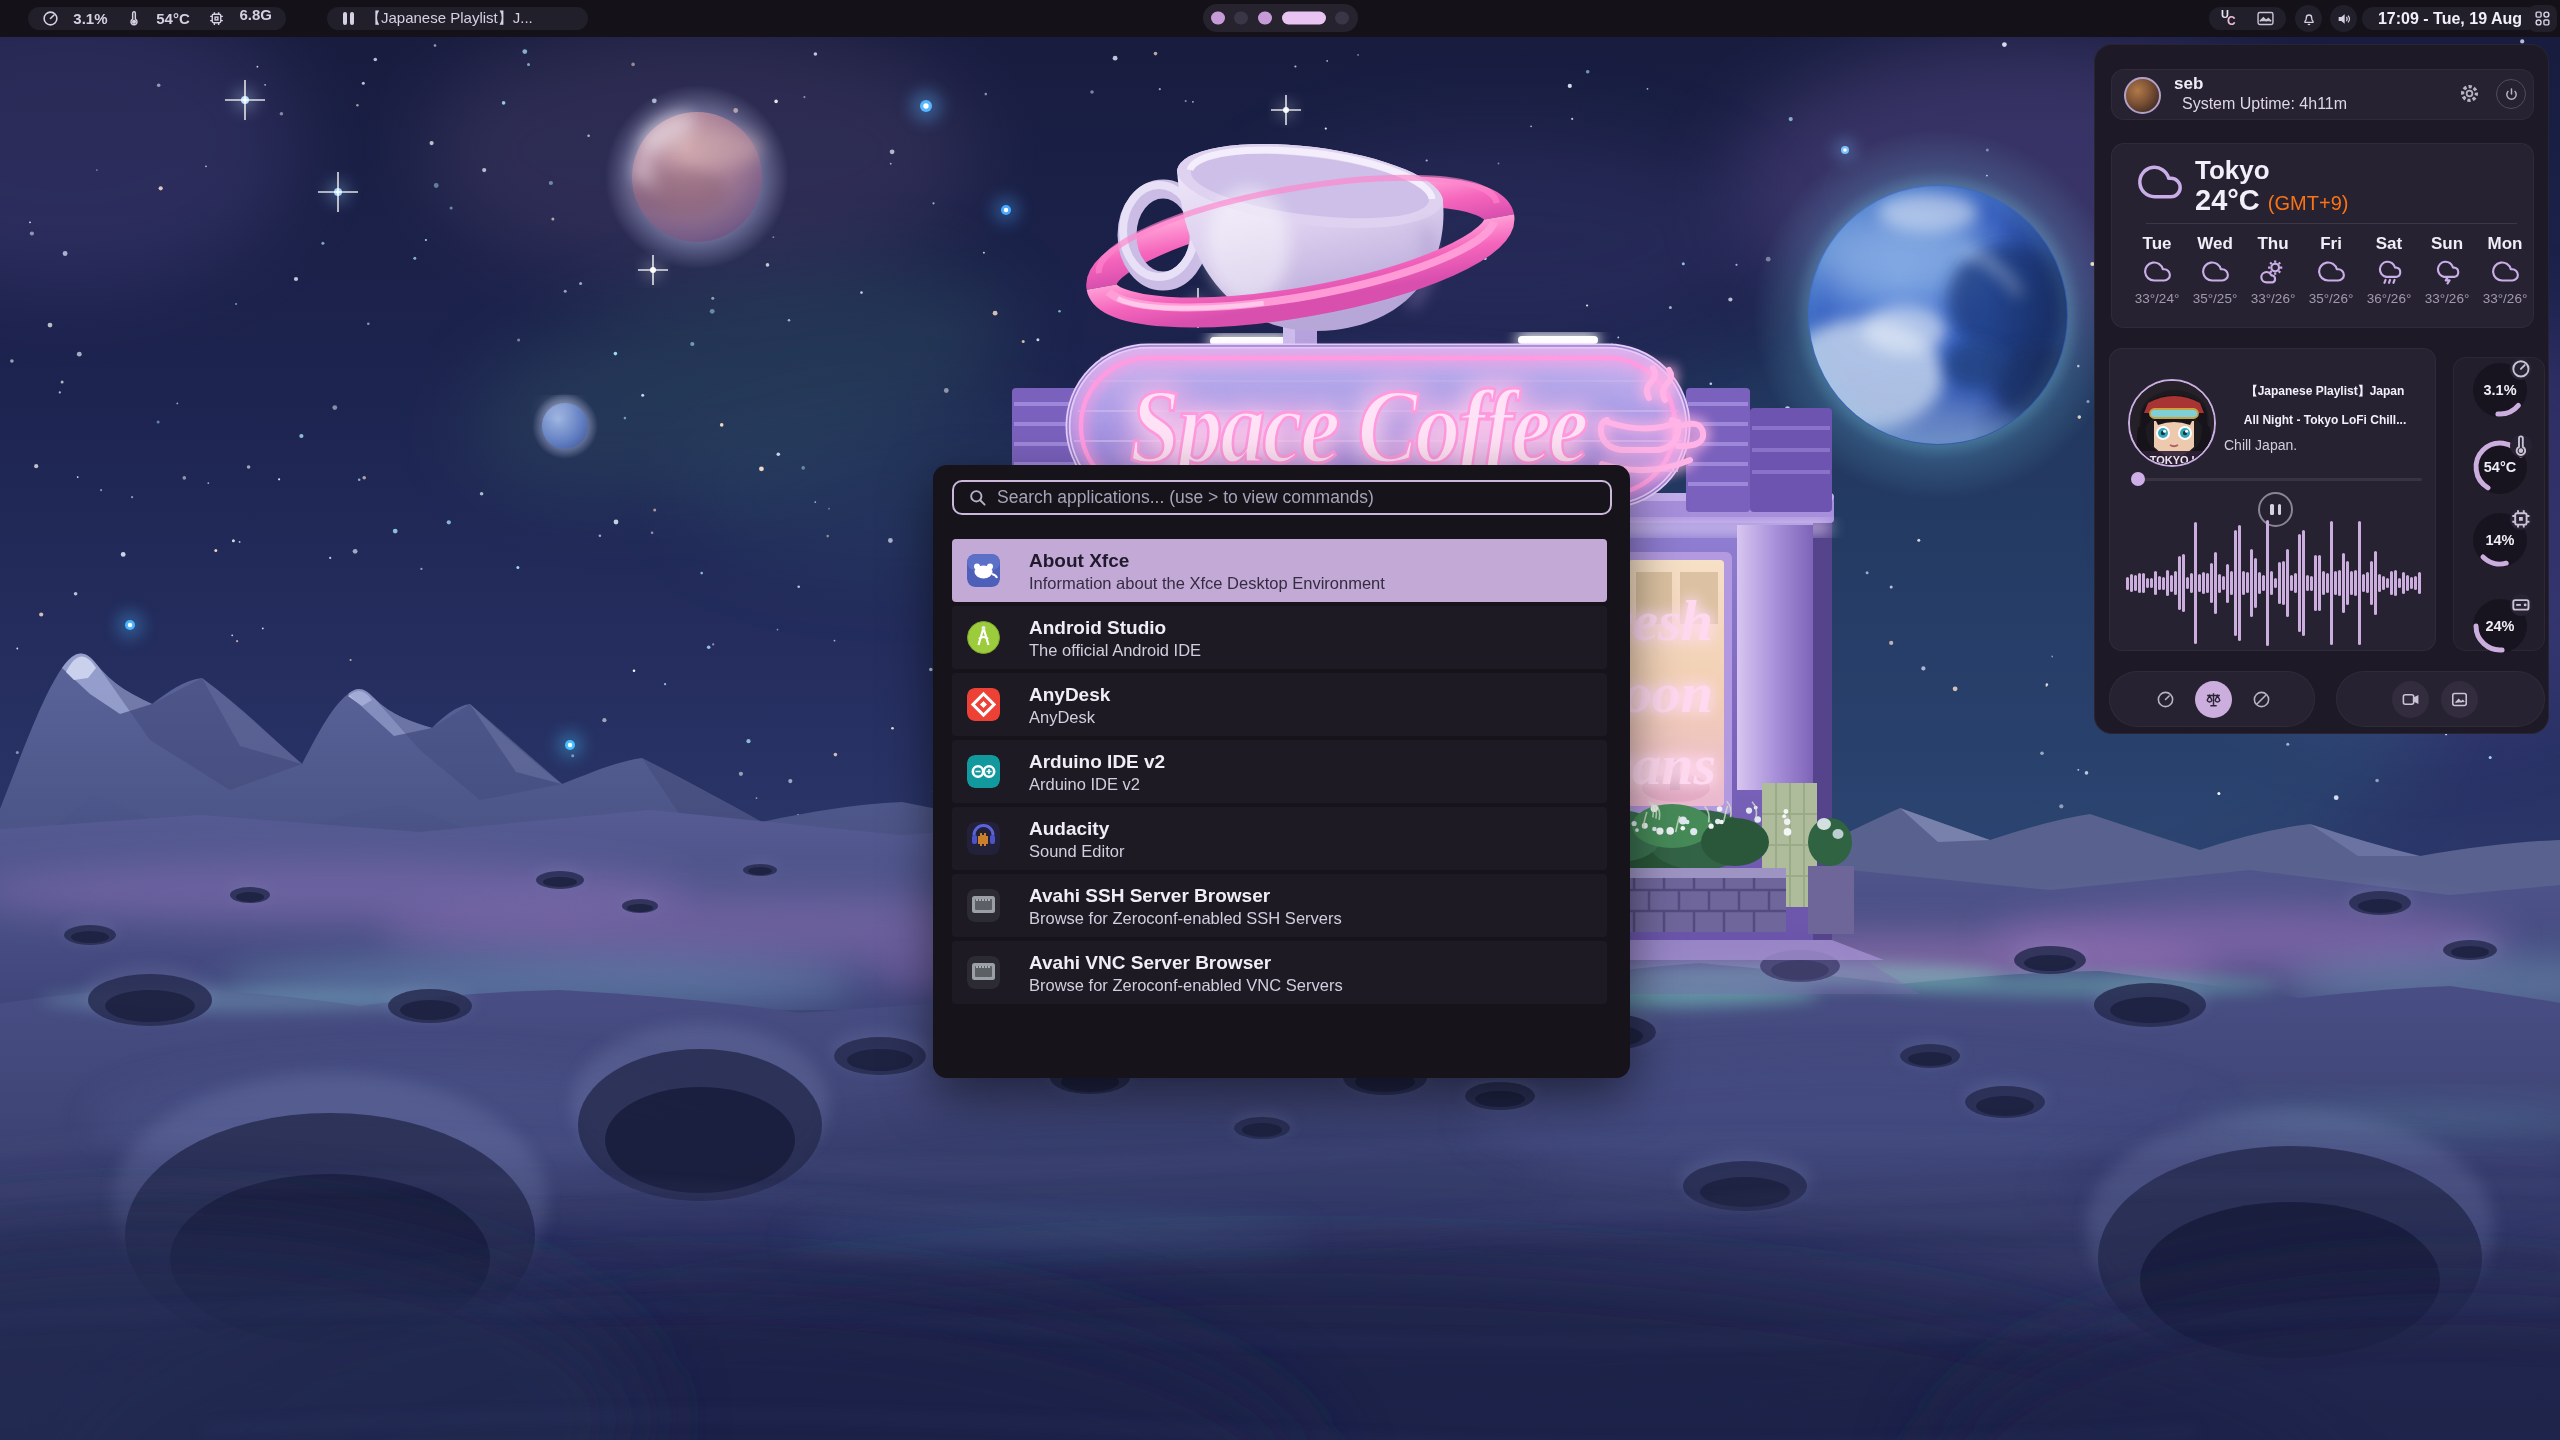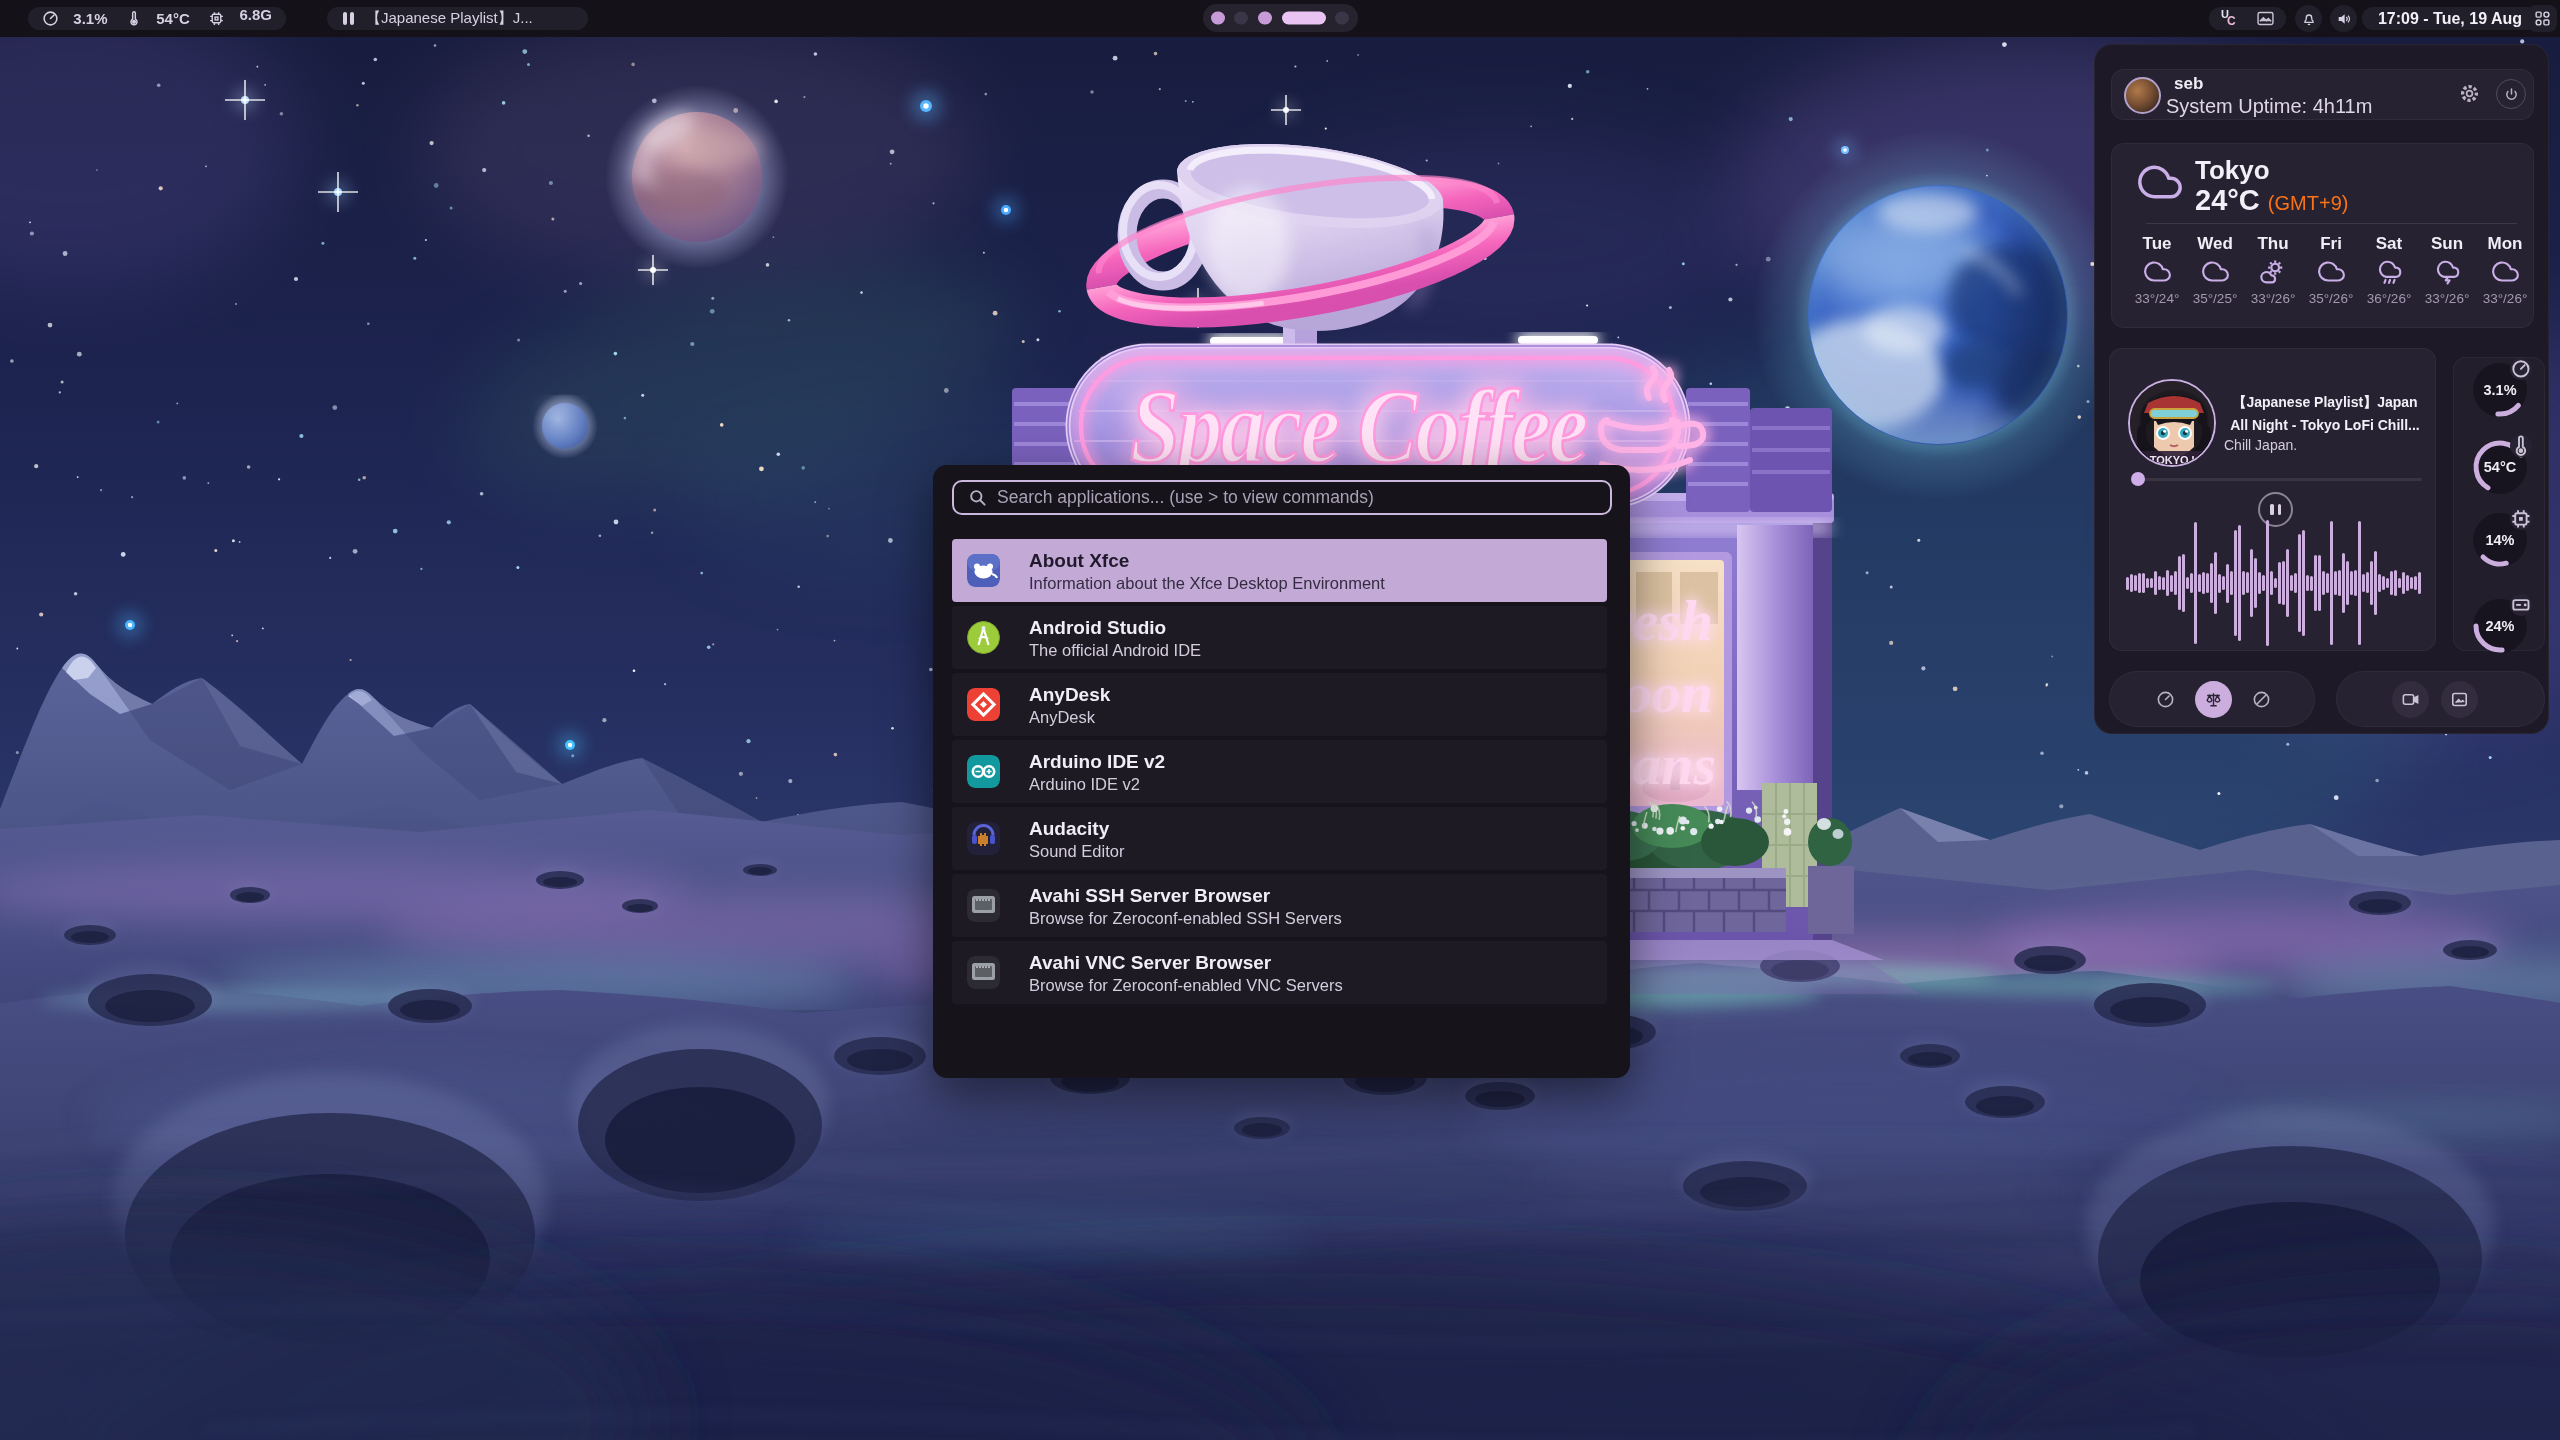--- a/index.html
+++ b/index.html
@@ -1135,21 +1135,21 @@
           </svg></span>
   <div class="lt1">Avahi SSH Server Browser</div>
         <div class="lt2">Browse for Zeroconf-enabled SSH Servers</div>
  </div>
 </div>
 
 <div id="sidebar">
  <div class="card" style="left:16px;top:24px;width:423px;height:51px">
   <span style="position:absolute;left:12px;top:7px;width:37px;height:37px;border-radius:50%;border:2px solid #b2a0c8;background:radial-gradient(circle at 35% 35%,#b07a48,#7a5034 45%,#4a3226 75%,#35241c)"></span>
   <div style="position:absolute;left:62px;top:4px;font-size:17px;font-weight:700;color:#f1edf6">seb</div>
-  <div style="position:absolute;left:54px;top:25px;font-size:20px;color:#ddd7e6">System Uptime: 4h11m</div>
+  <div style="position:absolute;left:70px;top:25px;font-size:16px;color:#ddd7e6">System Uptime: 4h11m</div>
   <svg style="position:absolute;left:346px;top:12px" width="23" height="23" viewBox="0 0 24 24" fill="none" stroke="#b9b3c4">
           <circle cx="12" cy="12" r="3" stroke-width="1.8"></circle>
           <circle cx="12" cy="12" r="7.2" stroke-width="3.4" stroke-dasharray="3.4 2.25" stroke-dashoffset="1.2"></circle>
         </svg>
   <span style="position:absolute;left:384px;top:9px;width:30px;height:30px;border-radius:50%;border:1.5px solid #514b5e;display:flex;align-items:center;justify-content:center">
    <svg width="15" height="15" viewBox="0 0 24 24" fill="none" stroke="#b9b3c4" stroke-width="2.4">
             <path d="M12 3v8" stroke-linecap="round"></path>
             <path d="M7 6.5 a7.5 7.5 0 1 0 10 0"></path>
           </svg>
   </span>
@@ -1204,21 +1204,21 @@
 <circle cx="33" cy="52" r="2.2" fill="#14383f"></circle>
             <circle cx="55" cy="52" r="2.2" fill="#14383f"></circle>
 <circle cx="34.6" cy="50.2" r="1.5" fill="#fff"></circle>
             <circle cx="56.6" cy="50.2" r="1.5" fill="#fff"></circle>
 <path d="M40 64 q4 2.6 8 0" stroke="#b06060" stroke-width="2" fill="none"></path>
 <path d="M8 46 Q4 72 14 84 L26 70 Q14 62 16 44 Z" fill="#16131a"></path>
 <path d="M80 46 Q84 72 74 84 L62 70 Q74 62 72 44 Z" fill="#16131a"></path>
 <rect x="0" y="70" width="88" height="18" fill="#2e1f35" opacity="0.9"></rect>
 <text x="44" y="83" text-anchor="middle" font-size="11" font-weight="700" fill="#ece4f0" font-family="Liberation Sans">TOKYO L</text>
 </svg></span>
-  <div style="position:absolute;left:108px;top:42px;width:214px;text-align:center;font-size:14px;font-weight:700;color:#f3eff8;line-height:23px;white-space:nowrap">【Japanese Playlist】Japan<br>All Night - Tokyo LoFi Chill...</div>
+  <div style="position:absolute;left:108px;top:28px;width:214px;text-align:center;font-size:12px;font-weight:700;color:#f3eff8;line-height:29px;white-space:nowrap">【Japanese Playlist】Japan<br>All Night - Tokyo LoFi Chill...</div>
   <div style="position:absolute;left:114px;top:88px;font-size:14px;color:#d3cdde">Chill Japan.</div>
   <div style="position:absolute;left:25px;top:129px;width:287px;height:3px;background:#393342;border-radius:2px"></div>
   <span style="position:absolute;left:21px;top:123px;width:14px;height:14px;border-radius:50%;background:#cfaee8"></span>
   <span style="position:absolute;left:148px;top:143px;width:35px;height:35px;border-radius:50%;border:2px solid #8b8496;display:flex;align-items:center;justify-content:center;gap:4px">
           <i style="width:3.5px;height:11px;background:#d6d0e2;border-radius:1.5px;display:block"></i>
           <i style="width:3.5px;height:11px;background:#d6d0e2;border-radius:1.5px;display:block"></i>
         </span>
 <div class="wb" style="left:16.0px;top:227.5px;height:13.0px"></div>
 <div class="wb" style="left:20.0px;top:224.8px;height:18.3px"></div>
 <div class="wb" style="left:24.0px;top:226.3px;height:15.3px"></div>

